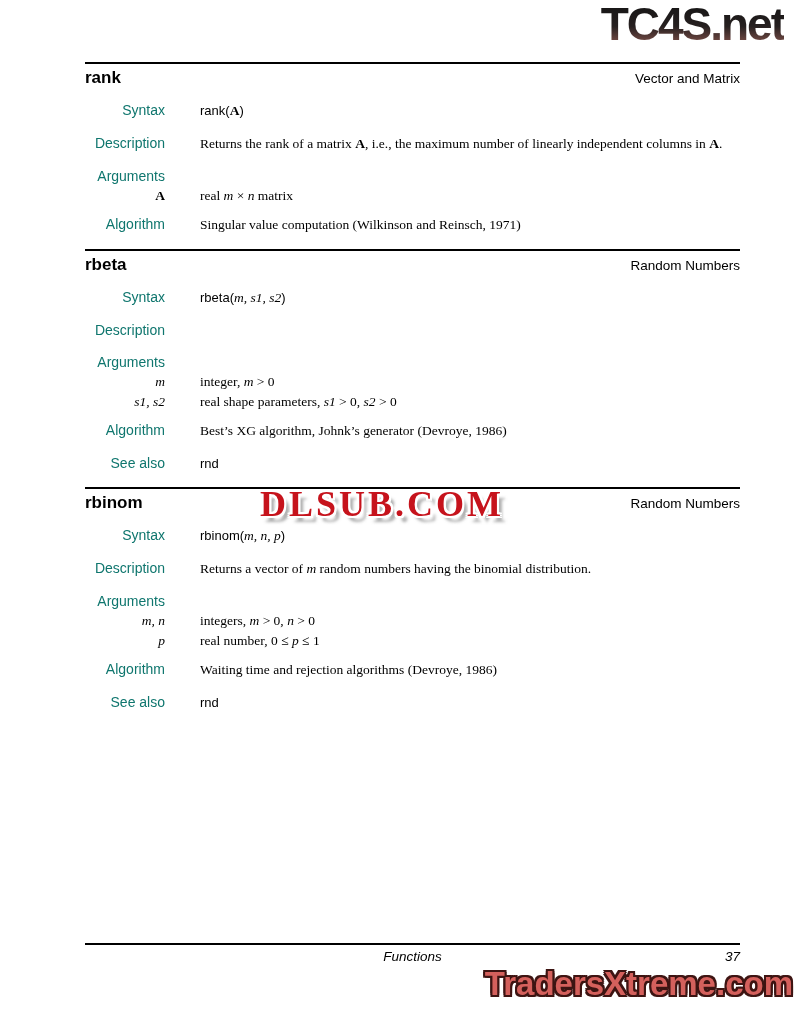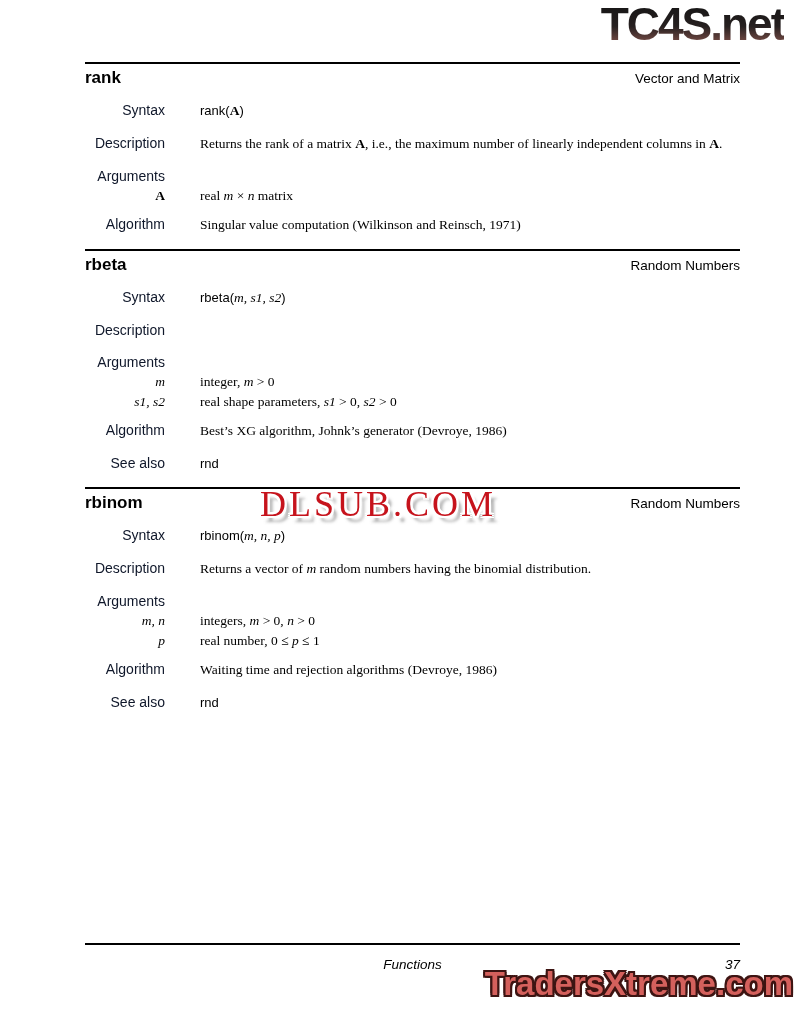--- a/index.html
+++ b/index.html
@@ -42,21 +42,21 @@
     grid-template-columns: 80px 1fr;
     column-gap: 35px;
     align-items: baseline;
     margin-bottom: 16px;
   }
   .row.tight { margin-bottom: 4px; }
   .label {
     font-family: "Liberation Sans", sans-serif;
     font-size: 14px;
     text-align: right;
-    color: #0f172a;
+    color: #0f766e;
   }
   .body-text {
     font-family: "Liberation Serif", serif;
     font-size: 13.5px;
     white-space: nowrap;
   }
   .body-text b { font-weight: bold; }
   .body-text i { font-style: italic; }
   .arg-name {
     font-family: "Liberation Serif", serif;
@@ -81,21 +81,21 @@
     font-family: "Liberation Sans", sans-serif;
     font-size: 13px;
   }
   
   .footer {
     position: absolute;
     left: 85px;
     top: 943px;
     width: 655px;
     border-top: 2px solid #000;
-    padding-top: 12px;
+    padding-top: 4px;
   }
   .footer-line {
     position: relative;
     font-family: "Liberation Sans", sans-serif;
     font-style: italic;
     font-size: 13.5px;
     text-align: center;
   }
   .footer-page {
     position: absolute;
@@ -117,21 +117,21 @@
     background-clip: text;
     color: transparent;
     text-shadow: none;
     z-index: 5;
   }
   .wm-dlsub {
     position: absolute;
     top: 486px;
     left: 260px;
     font-family: "Liberation Serif", serif;
-    font-weight: normal;
+    font-weight: bold;
     font-size: 36px;
     letter-spacing: 3px;
     line-height: 1;
     color: #c6131c;
     text-shadow:
       -2px -2px 0 #ffffff, 2px -2px 0 #ffffff, -2px 2px 0 #ffffff, 2px 2px 0 #ffffff,
       -2px 0 0 #ffffff, 2px 0 0 #ffffff, 0 -2px 0 #ffffff, 0 2px 0 #ffffff,
       5px 6px 3px rgba(110,110,110,0.55);
     z-index: 6;
   }

